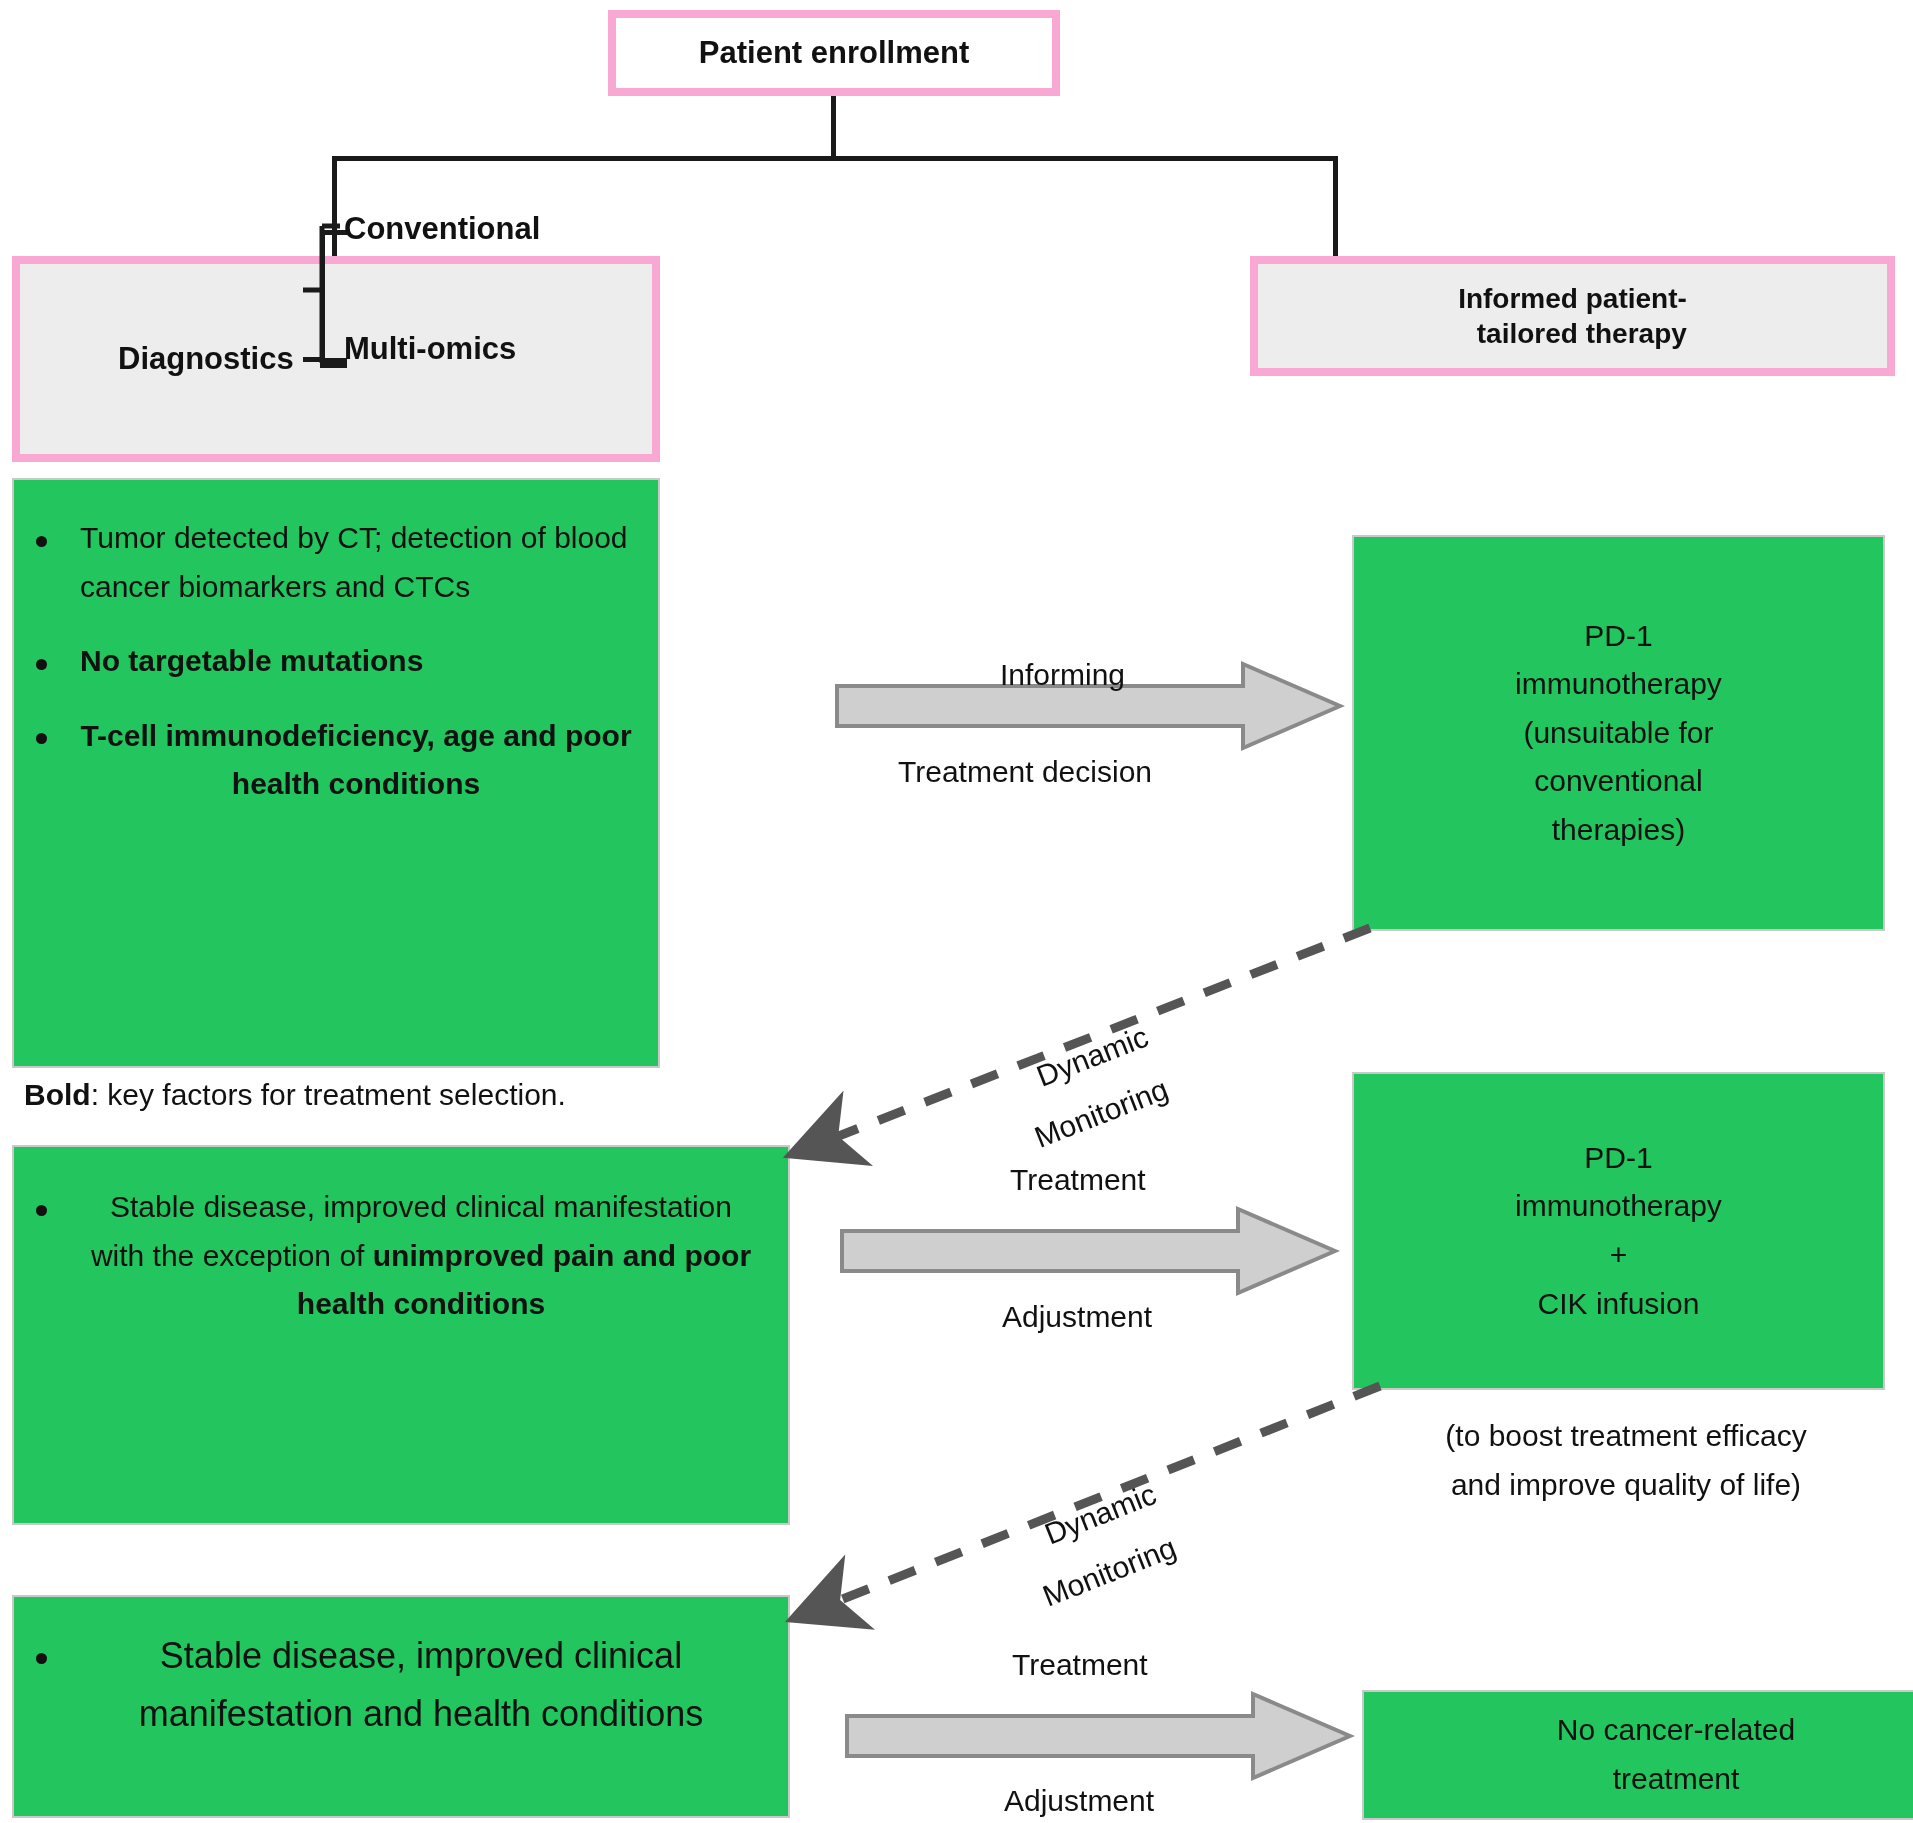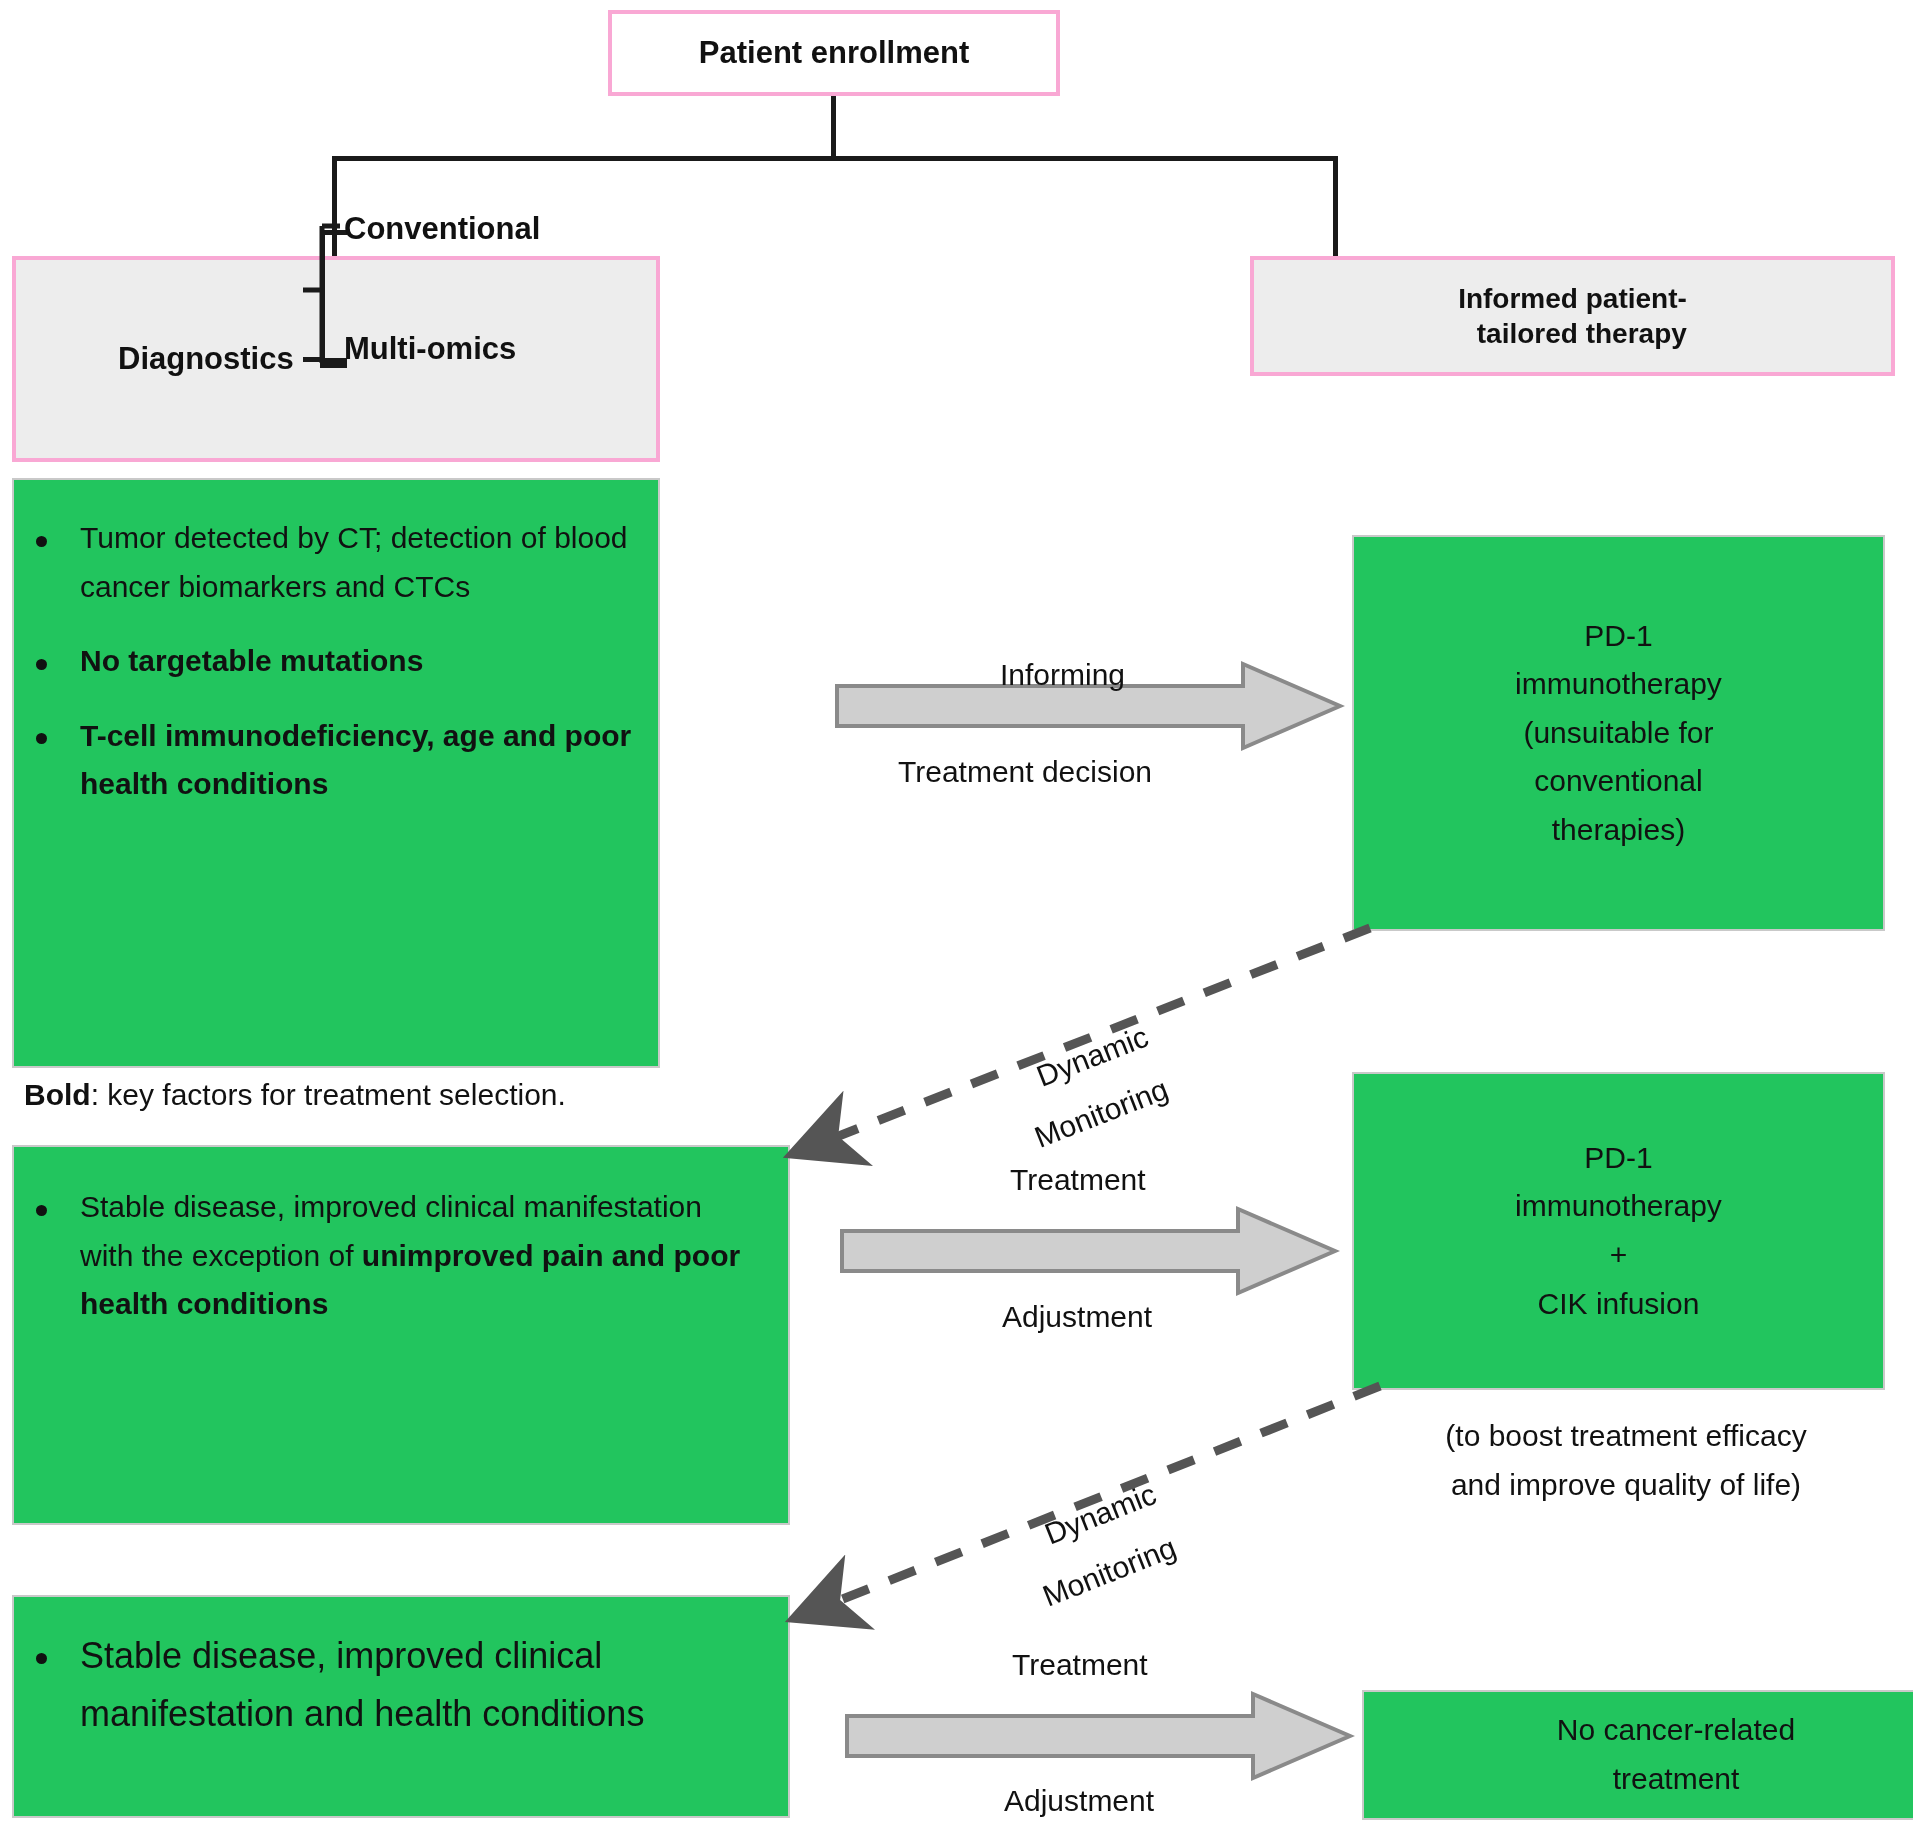--- a/index.html
+++ b/index.html
@@ -12,21 +12,21 @@
     position:relative;
     width:1913px;
     height:1823px;
     overflow:hidden;
     background:#fff;
   }
   .abs{position:absolute;box-sizing:border-box;}
 
   
   .hdr-box{
-    border:4px solid #f9a8d4;
+    border:8px solid #f9a8d4;
     background:#ededed;
     display:flex;
     align-items:center;
     justify-content:center;
     font-weight:bold;
     text-align:center;
     line-height:1.25;
   }
   .hdr-box.plain{background:#ffffff;}
 
@@ -47,21 +47,21 @@
     list-style:none;
     margin:0;
     padding:0;
   }
   ul.bullets li{
     position:relative;
     padding-left:66px;
     margin:0 0 26px 0;
     line-height:1.62;
   }
-  ul.bullets li:last-child{margin-bottom:0;}
+  ul.bullets li:last-child{margin-bottom:0;text-align:center;}
   ul.bullets li::before{
     content:"";
     position:absolute;
     left:22px;
     top:0.72em;
     width:11px;height:11px;
     border-radius:50%;
     background:#111;
   }
   li.bold{font-weight:bold;}

